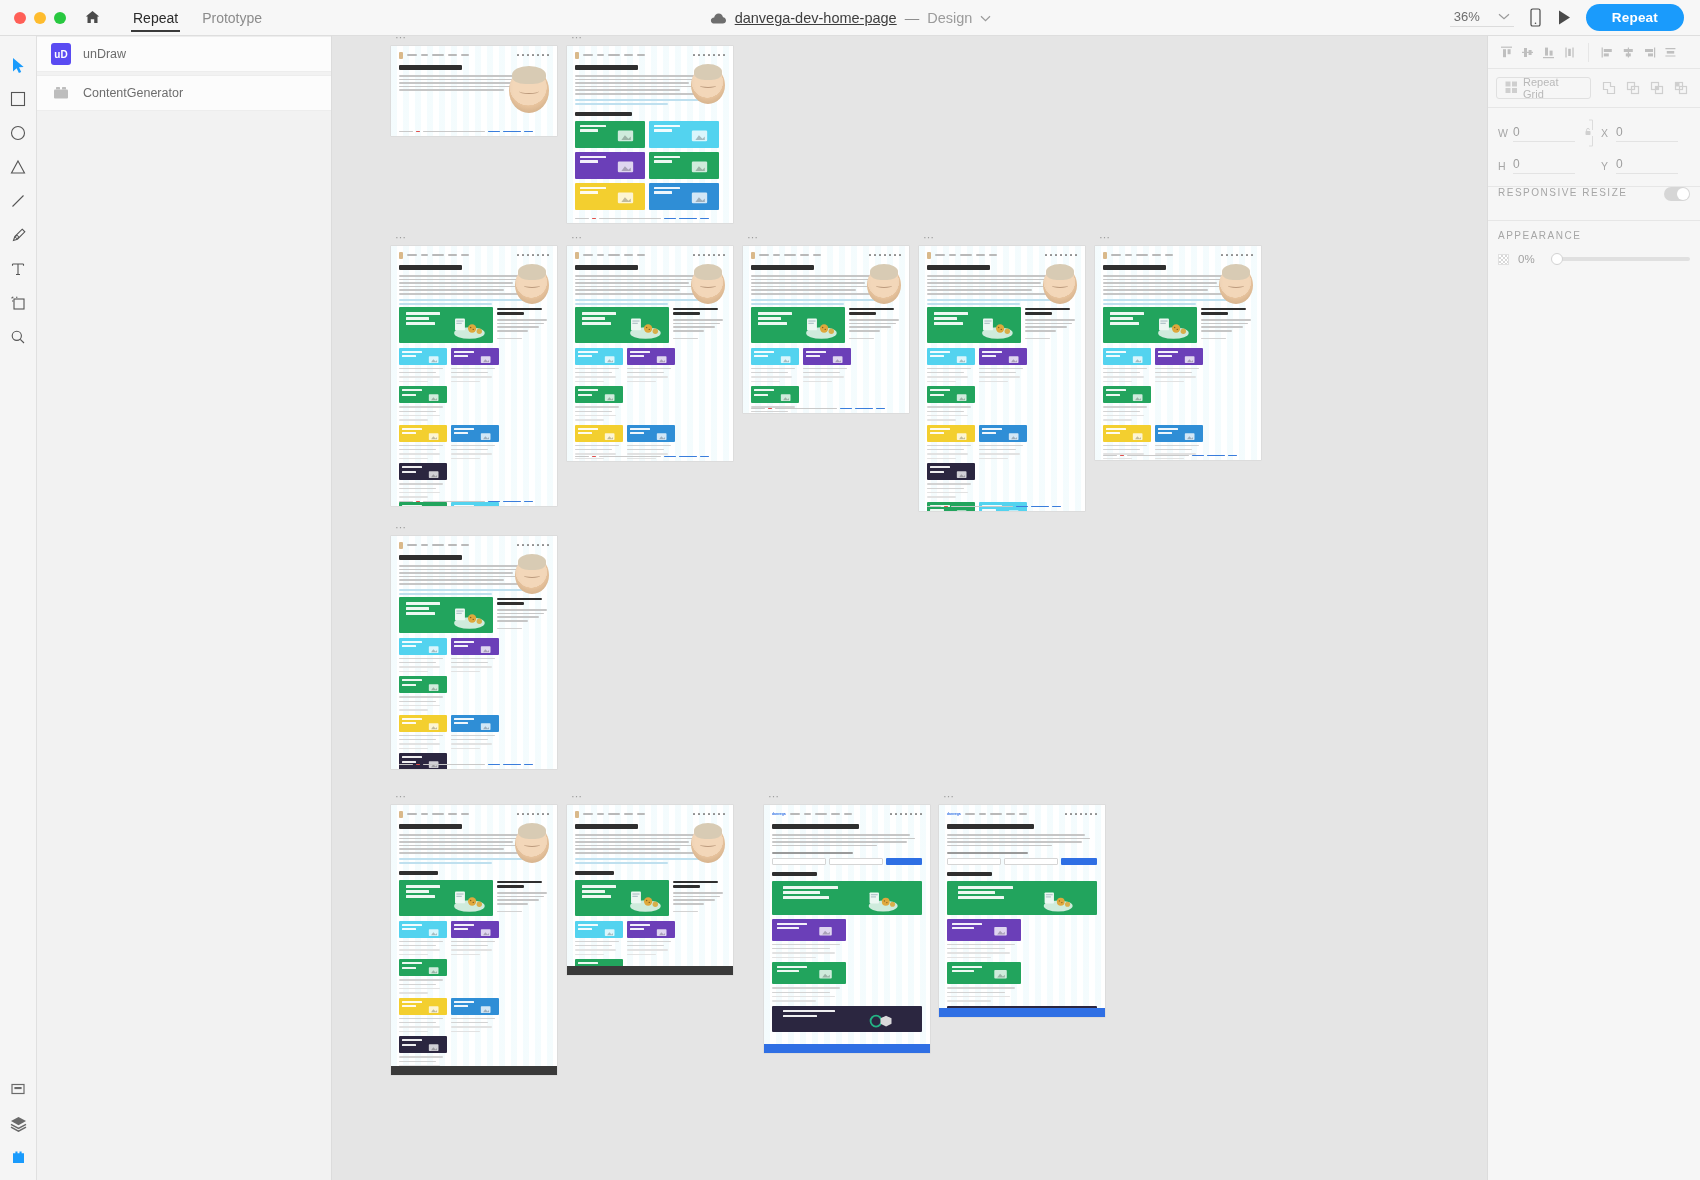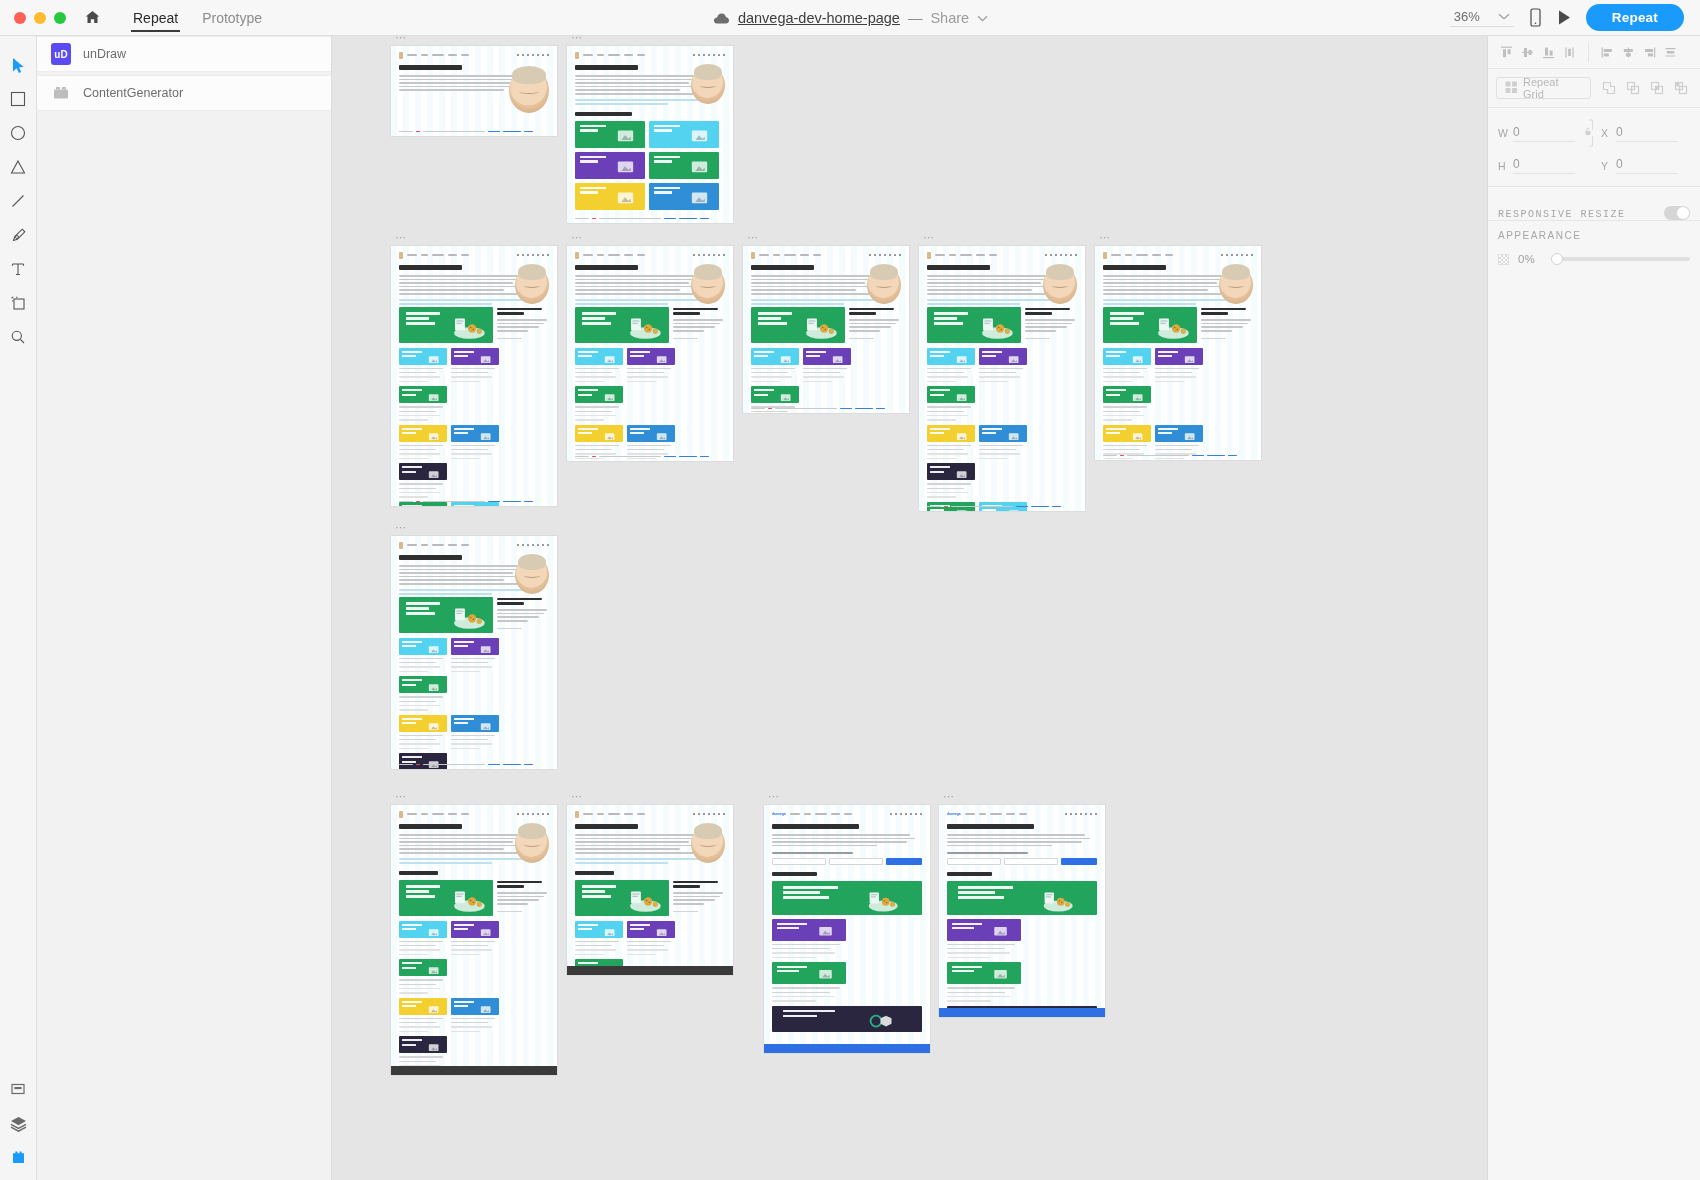--- a/index.html
+++ b/index.html
@@ -157,21 +157,21 @@
   .bool-grp{ display:flex; gap:5px; margin-left:auto; padding-right:2px;}
   .wh-sec{ padding:10px 10px 12px; position:relative; }
   .wh-row{ display:flex; align-items:center; margin-bottom:9px;}
   .fld{ display:flex; align-items:center; gap:6px; width:77px;}
   .fld label{ font-size:10.5px; color:#a6a6a6; width:9px;}
   .fld .val{
     flex:1; font-size:12px; color:#9e9e9e; border-bottom:1px solid #e3e3e3;
     padding-bottom:2px; cursor:text;
   }
   .lockcol{ width:26px; display:flex; justify-content:center; align-items:center;}
-  .resp-row{ display:flex; align-items:flex-end; height:33px; padding:0 10px;font-family:Liberation Mono, monospace; }
+  .resp-row{ display:flex; align-items:flex-start; height:33px; padding:0 10px; }
   .sec-ttl{ font-size:10px; letter-spacing:1.5px; color:#a6a6a6;}
   .toggle{
     margin-left:auto; width:26px; height:14px; border-radius:7px; background:#d6d6d6; position:relative; cursor:pointer;
   }
   .toggle:after{ content:""; position:absolute; right:1px; top:1px; width:12px; height:12px; border-radius:50%; background:#fff;}
   .app-sec{ padding:9px 10px 0; }
   .opacity-row{ display:flex; align-items:center; gap:9px; margin-top:12px; }
   .checker{
     width:11px; height:11px;
     background-image:linear-gradient(45deg,#d8d8d8 25%,transparent 25%,transparent 75%,#d8d8d8 75%),
@@ -210,21 +210,21 @@
     </div>
 
     <div class="doc-title">
       <span class="cloud icon-btn">
         <svg width="18" height="13" viewBox="0 0 18 13">
             <path d="M4.6 11.5h9.1c2 0 3.3-1.4 3.3-3.1 0-1.7-1.3-3-3-3.1C13.6 3.1 11.9 1.6 9.7 1.6 7.3 1.6 5.4 3.3 5.2 5.6 3.2 5.7 1.9 7 1.9 8.6c0 1.6 1.1 2.9 2.7 2.9z" fill="#6e6e6e"></path>
           </svg>
       </span>
       <span class="doc-name">danvega-dev-home-page</span>
       <span class="doc-dash">—</span>
-      <span class="doc-saved">Share</span>
+      <span class="doc-saved">Design</span>
       <span class="doc-chev icon-btn">
         <svg width="11" height="7" viewBox="0 0 11 7">
             <path d="M1 1.2 5.5 5.6 10 1.2" stroke="#9a9a9a" stroke-width="1.2" fill="none"></path>
           </svg>
       </span>
     </div>
 
     <div class="top-right">
       <div class="zoom-box">
         <span class="zoom-val">36%</span>

